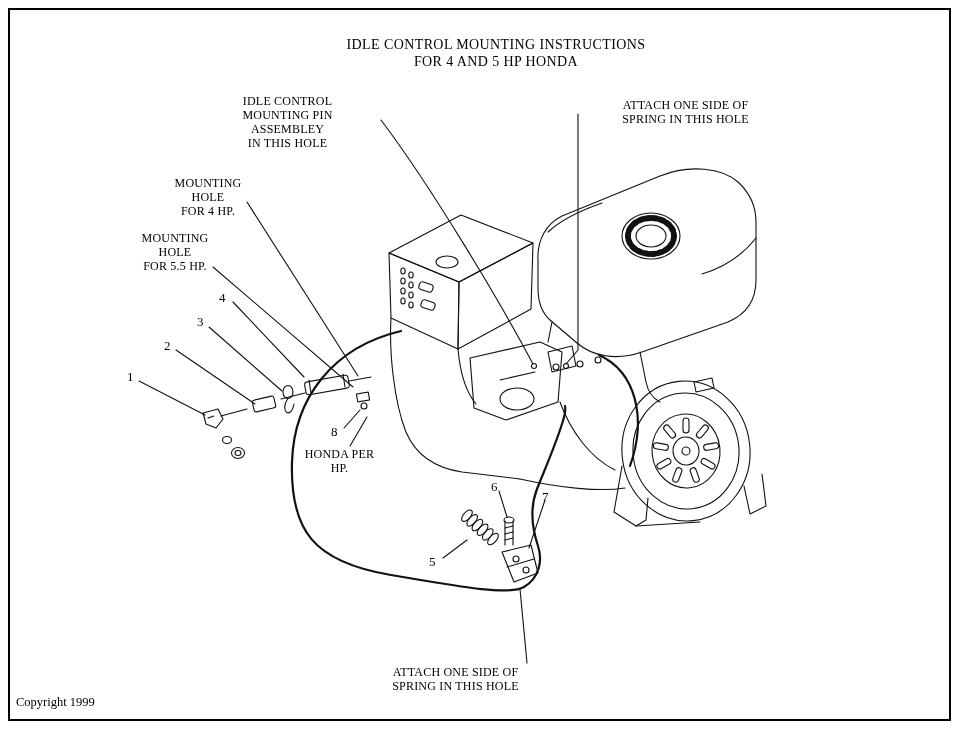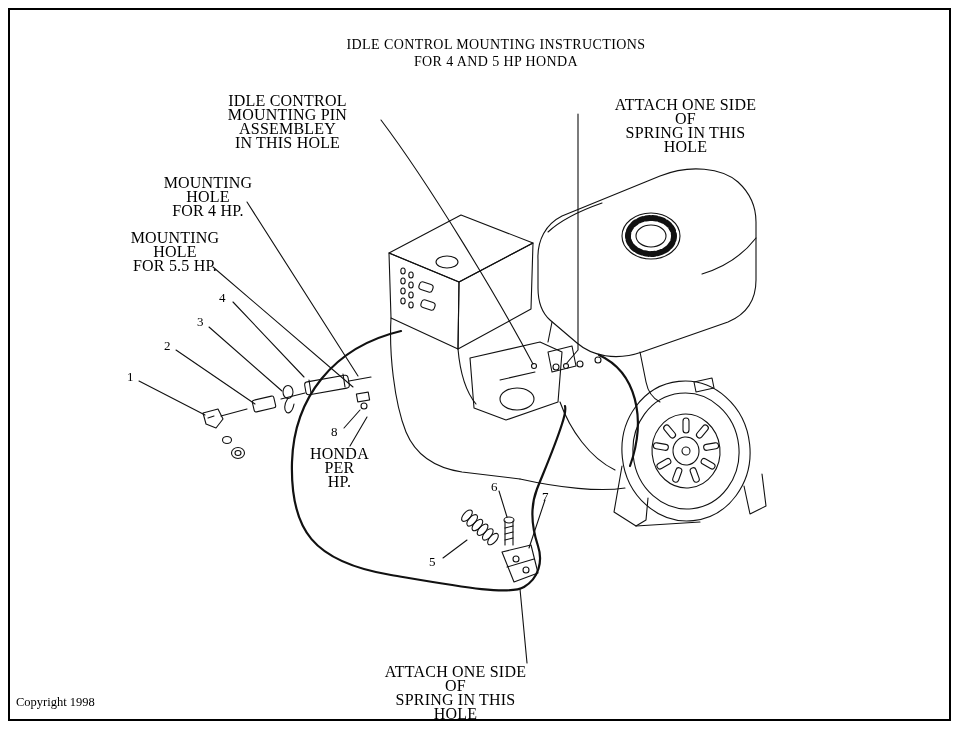--- a/index.html
+++ b/index.html
@@ -3,21 +3,21 @@
 <meta charset="utf-8">
 <style>
   * { margin:0; padding:0; box-sizing:border-box; }
   html,body { background:#fff; }
   body { font-family:"Liberation Serif", serif; color:#000; }
   .page { position:relative; width:960px; height:730px; background:#fff; overflow:hidden; }
   .frame { position:absolute; left:8px; top:8px; width:943px; height:713px; border:2px solid #000; }
   .diagram-svg { position:absolute; left:0; top:0; }
   .title-block { position:absolute; left:0; top:36px; width:100%; text-align:center;margin-left:16px; }
   .title-line { font-size:14px; letter-spacing:0.4px; line-height:17px; }
-  .callout { position:absolute; white-space:pre-line; text-align:center; font-size:16px; line-height:14px; letter-spacing:0.2px; }
+  .callout { position:absolute; white-space:pre-line; text-align:center; font-size:12px; line-height:14px; letter-spacing:0.2px; }
   .partnum { position:absolute; font-size:13px; }
   .copyright { position:absolute; left:16px; top:695px; font-size:12.5px; }
 </style>
 </head>
 <body>
 
 <div class="page">
   <div class="frame"></div>
 
   <svg class="diagram-svg" width="960" height="730" viewBox="0 0 960 730">
@@ -185,14 +185,14 @@
 
   <div class="partnum" style="left:127px; top:369px;">1</div>
   <div class="partnum" style="left:164px; top:338px;">2</div>
   <div class="partnum" style="left:197px; top:314px;">3</div>
   <div class="partnum" style="left:219px; top:290px;">4</div>
   <div class="partnum" style="left:429px; top:554px;">5</div>
   <div class="partnum" style="left:491px; top:479px;">6</div>
   <div class="partnum" style="left:542px; top:489px;">7</div>
   <div class="partnum" style="left:331px; top:424px;">8</div>
 
-  <div class="copyright">Copyright 1998</div>
+  <div class="copyright">Copyright 1999</div>
 </div>
 
 </body></html>

